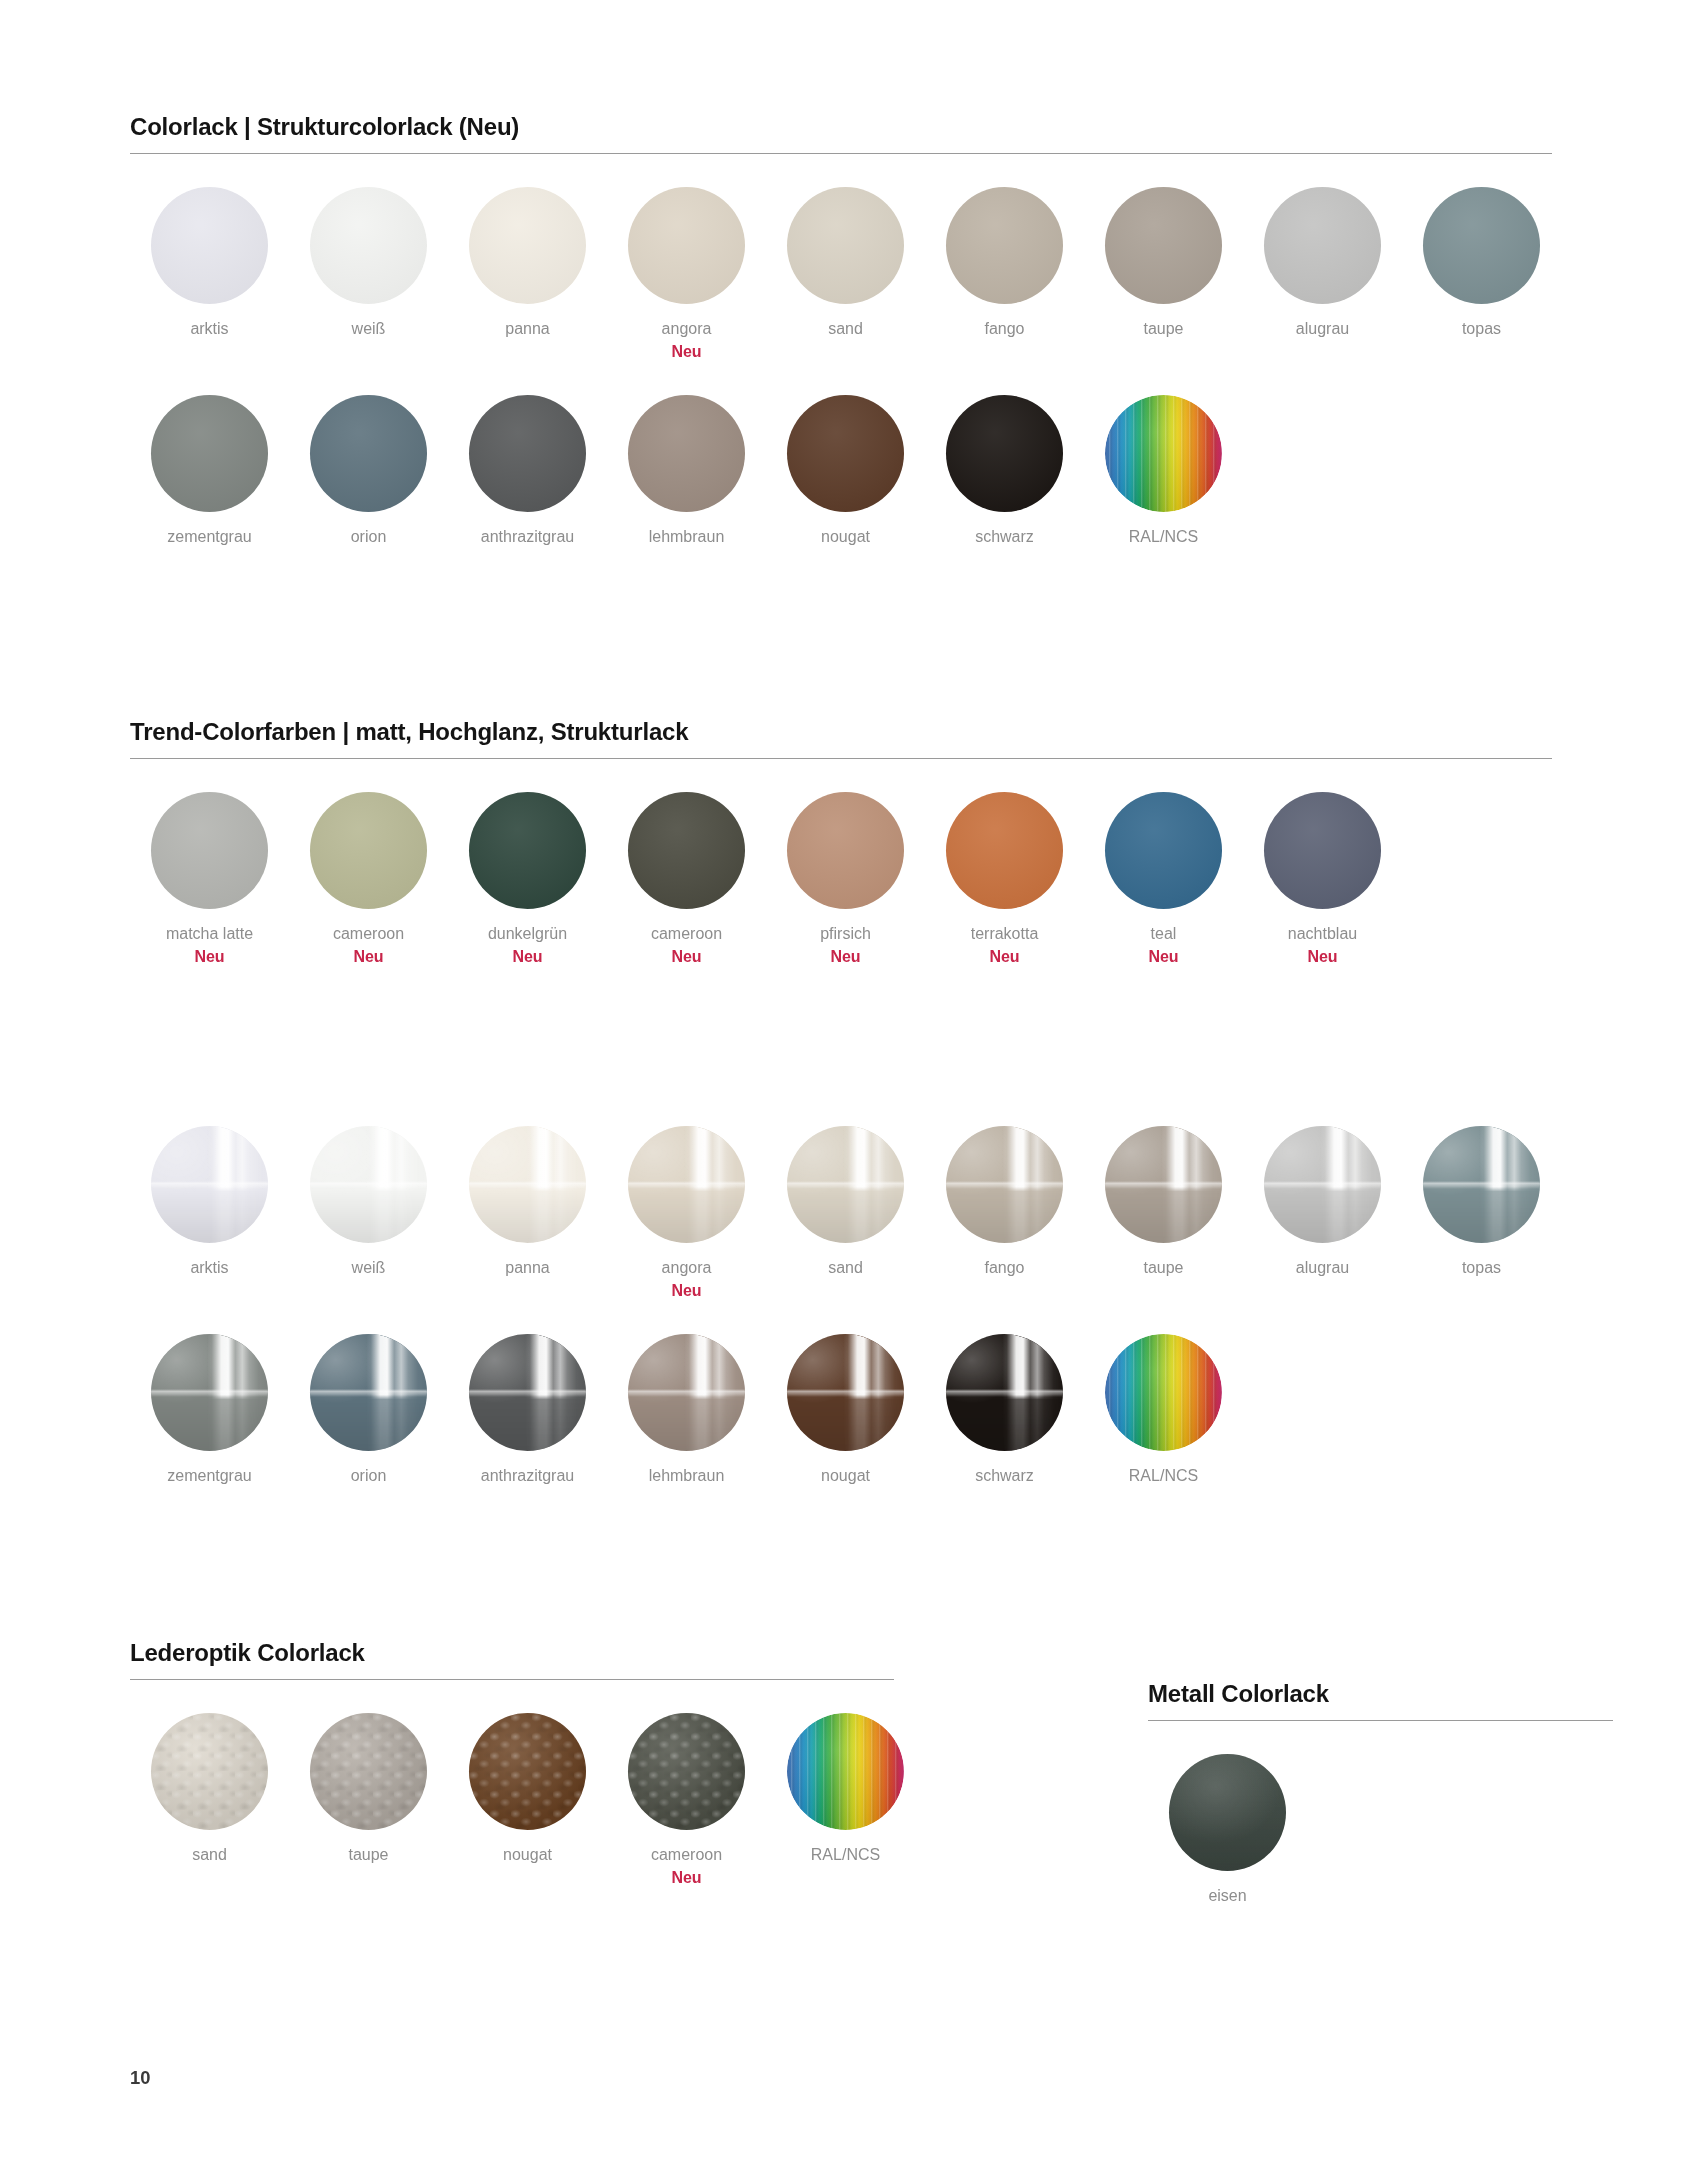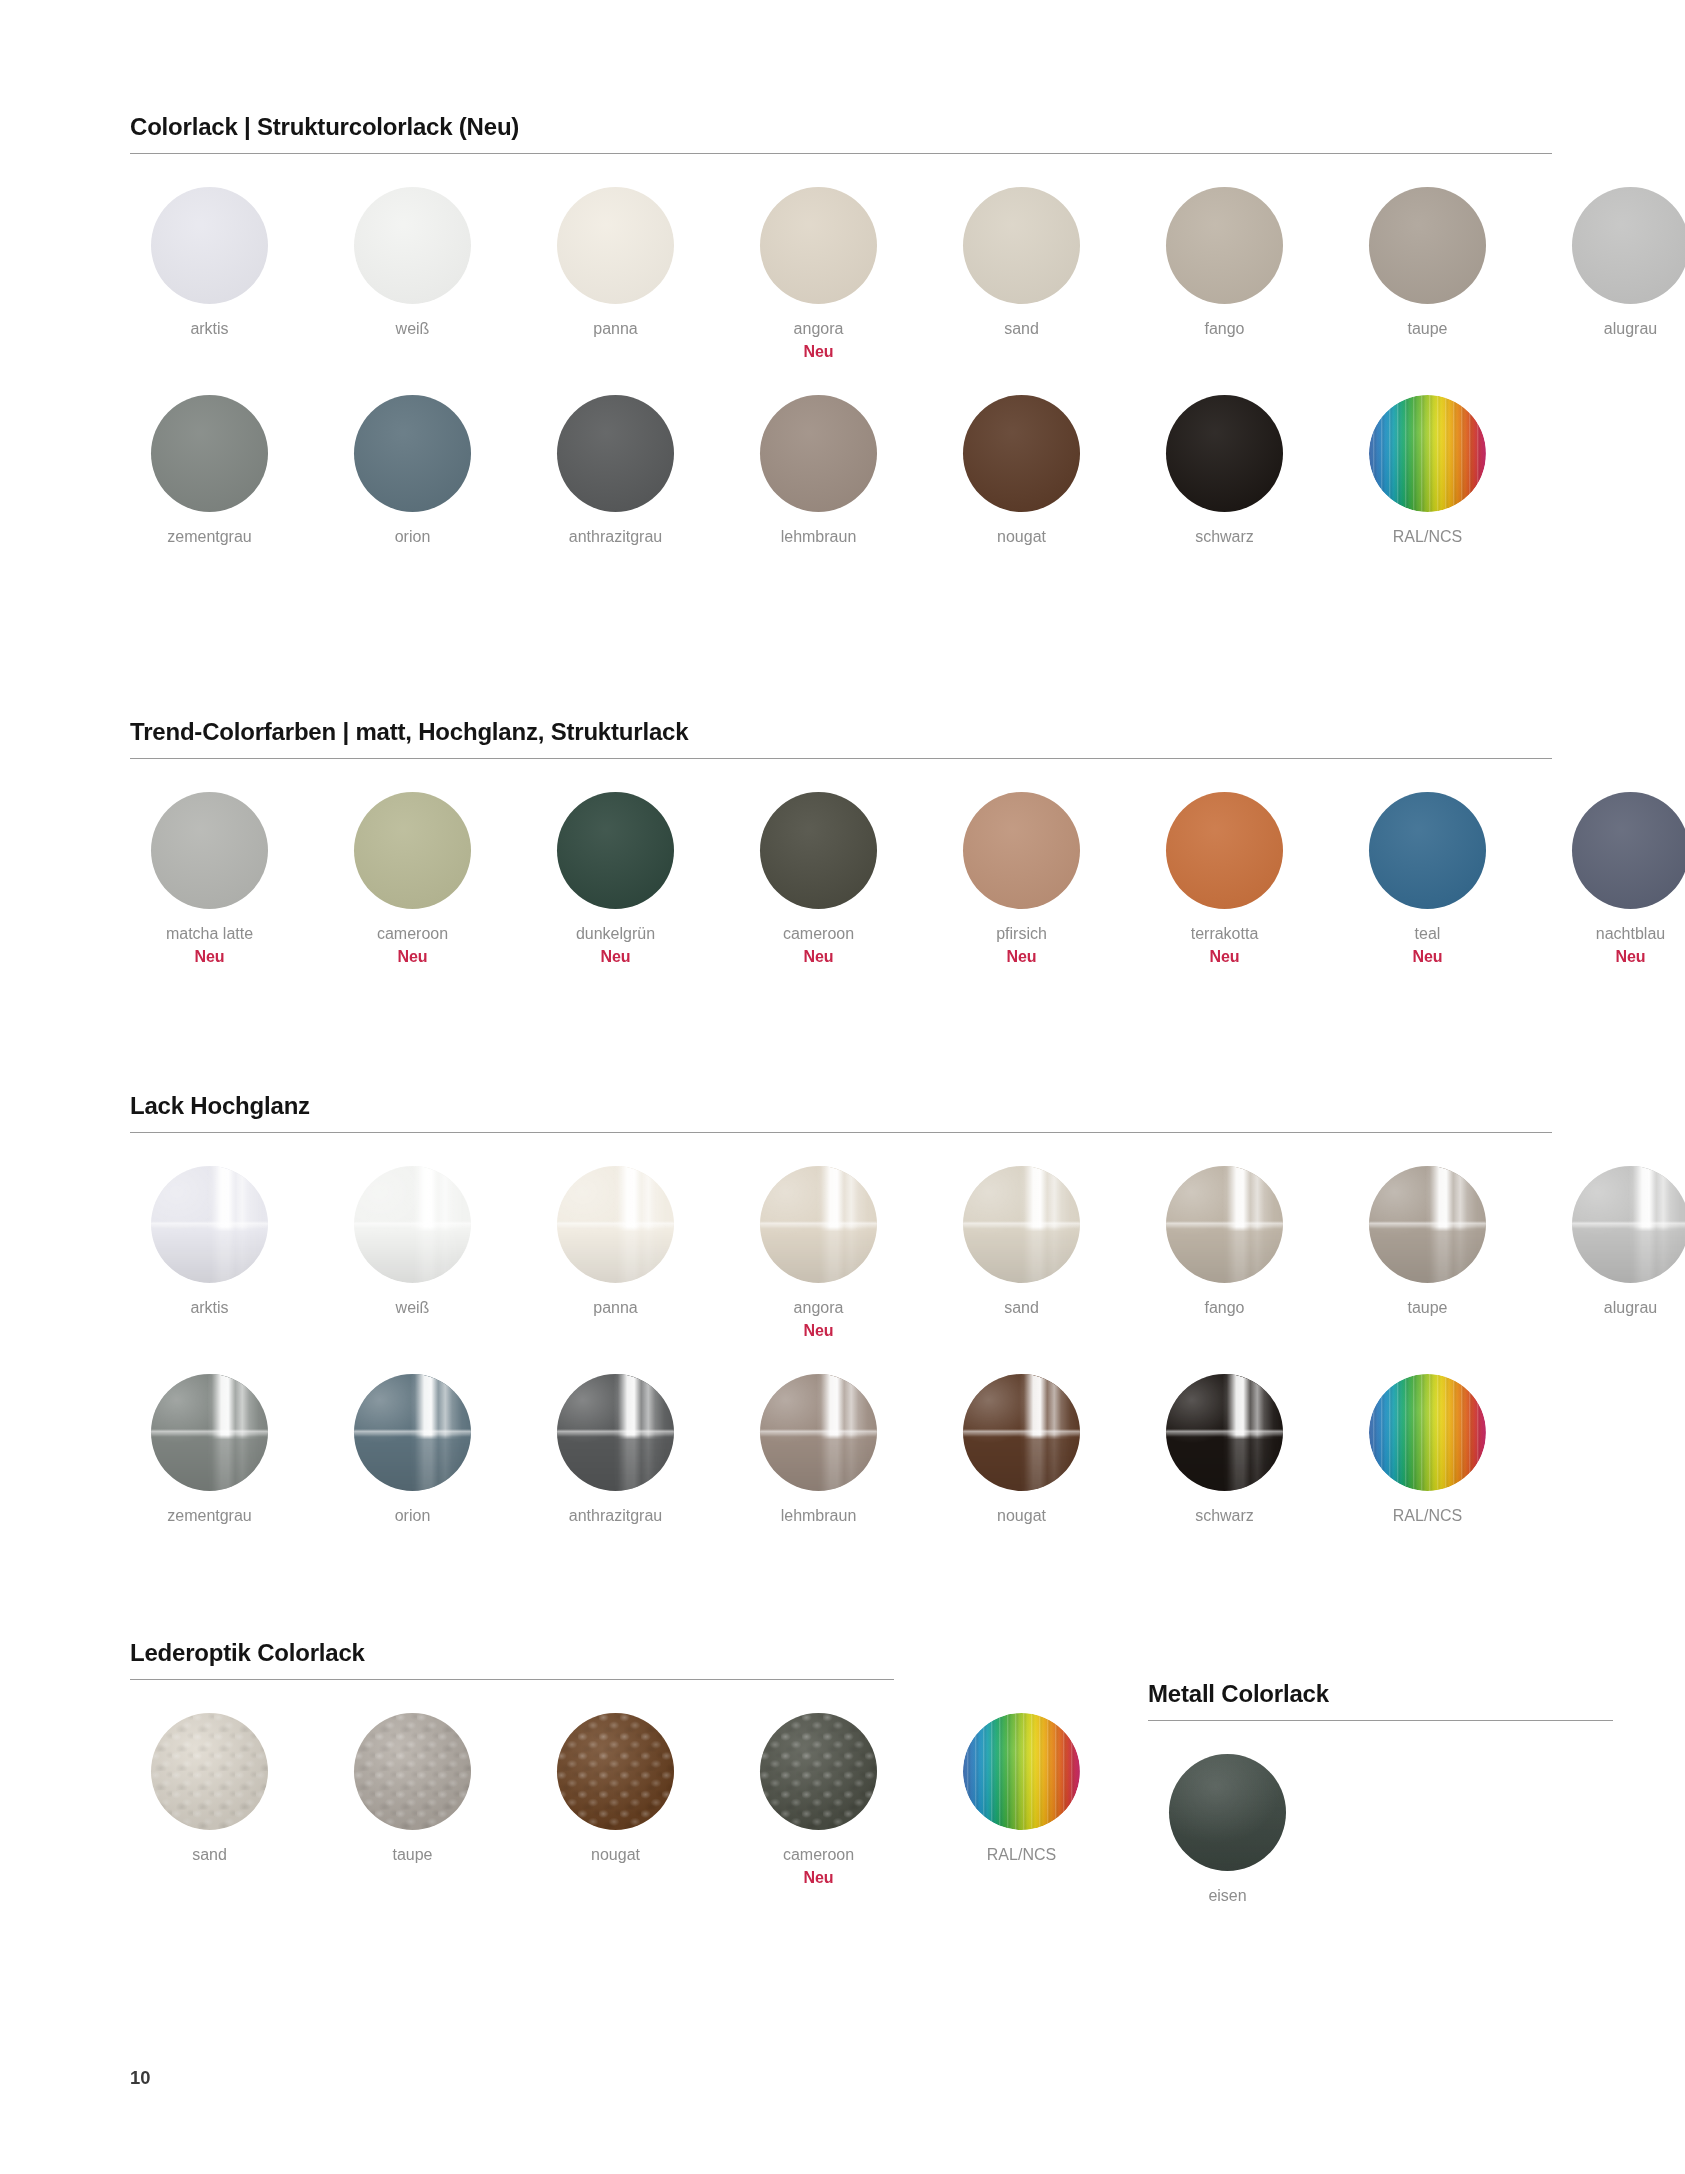--- a/index.html
+++ b/index.html
@@ -45,21 +45,20 @@
   .section-rule {
     height: 1.8px;
     background: #9a9a9a;
     width: 100%;
   }
 
   
   .swatch-row {
     display: flex;
     align-items: flex-start;
-    gap: 44px;
   }
   .swatch-cell {
     width: 159px;
     display: flex;
     flex-direction: column;
     align-items: center;
     flex: 0 0 auto;
   }
   .swatch-disc {
     width: 117px;
@@ -393,24 +392,20 @@
         <div class="swatch-disc" style="background:#5a6073;">
           <div class="matte-shade"></div>
         </div>
         <div class="swatch-label">nachtblau</div>
         <div class="swatch-new">Neu</div>
       </div>
     </div>
   </div>
 
   <div class="section" style="left:130px; top:1093px; width:1422px;">
-    <div class="section-head" style="width:1422px;">
-      <div class="section-title">Lack Hochglanz</div>
-      <div class="section-rule"></div>
-    </div>
     <div class="swatch-row" style="margin-top:33px;">
       <div class="swatch-cell">
         <div class="swatch-disc" style="background:#e7e7ee;">
           <div class="gloss-shade"></div>
           <div class="gloss"></div>
         </div>
         <div class="swatch-label">arktis</div>
       </div>
       <div class="swatch-cell">
         <div class="swatch-disc" style="background:#f2f3f1;">

